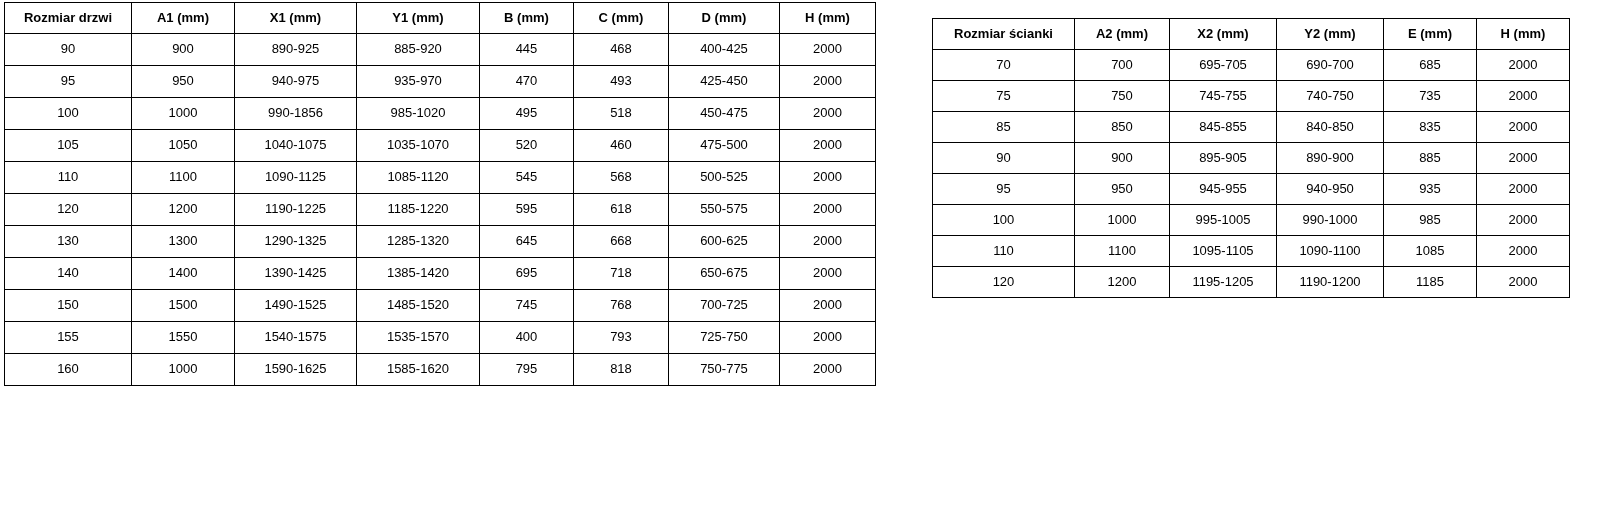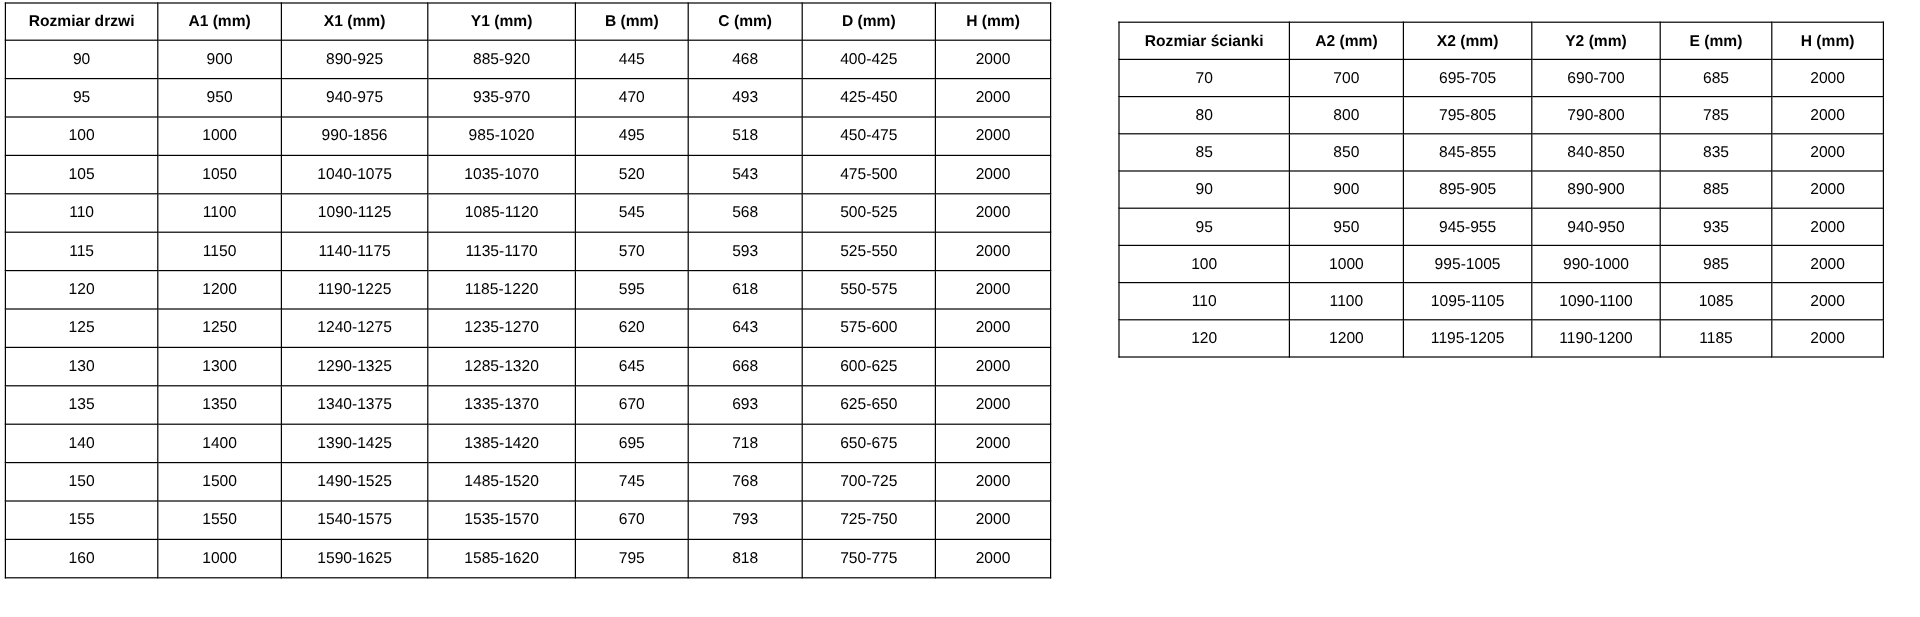--- a/index.html
+++ b/index.html
@@ -131,85 +131,55 @@
           <td>518</td>
           <td>450-475</td>
           <td>2000</td>
         </tr>
         <tr>
           <td>105</td>
           <td>1050</td>
           <td>1040-1075</td>
           <td>1035-1070</td>
           <td>520</td>
-          <td>543</td>
+          <td>460</td>
           <td>475-500</td>
           <td>2000</td>
         </tr>
         <tr>
           <td>110</td>
           <td>1100</td>
           <td>1090-1125</td>
           <td>1085-1120</td>
           <td>545</td>
           <td>568</td>
           <td>500-525</td>
           <td>2000</td>
         </tr>
         <tr>
-          <td>115</td>
-          <td>1150</td>
-          <td>1140-1175</td>
-          <td>1135-1170</td>
-          <td>570</td>
-          <td>593</td>
-          <td>525-550</td>
-          <td>2000</td>
-        </tr>
-        <tr>
           <td>120</td>
           <td>1200</td>
           <td>1190-1225</td>
           <td>1185-1220</td>
           <td>595</td>
           <td>618</td>
           <td>550-575</td>
           <td>2000</td>
         </tr>
         <tr>
-          <td>125</td>
-          <td>1250</td>
-          <td>1240-1275</td>
-          <td>1235-1270</td>
-          <td>620</td>
-          <td>643</td>
-          <td>575-600</td>
-          <td>2000</td>
-        </tr>
-        <tr>
           <td>130</td>
           <td>1300</td>
           <td>1290-1325</td>
           <td>1285-1320</td>
           <td>645</td>
           <td>668</td>
           <td>600-625</td>
           <td>2000</td>
         </tr>
         <tr>
-          <td>135</td>
-          <td>1350</td>
-          <td>1340-1375</td>
-          <td>1335-1370</td>
-          <td>670</td>
-          <td>693</td>
-          <td>625-650</td>
-          <td>2000</td>
-        </tr>
-        <tr>
           <td>140</td>
           <td>1400</td>
           <td>1390-1425</td>
           <td>1385-1420</td>
           <td>695</td>
           <td>718</td>
           <td>650-675</td>
           <td>2000</td>
         </tr>
         <tr>
@@ -220,21 +190,21 @@
           <td>745</td>
           <td>768</td>
           <td>700-725</td>
           <td>2000</td>
         </tr>
         <tr>
           <td>155</td>
           <td>1550</td>
           <td>1540-1575</td>
           <td>1535-1570</td>
-          <td>670</td>
+          <td>400</td>
           <td>793</td>
           <td>725-750</td>
           <td>2000</td>
         </tr>
         <tr>
           <td>160</td>
           <td>1000</td>
           <td>1590-1625</td>
           <td>1585-1620</td>
           <td>795</td>
@@ -269,25 +239,25 @@
       <tbody>
         <tr>
           <td>70</td>
           <td>700</td>
           <td>695-705</td>
           <td>690-700</td>
           <td>685</td>
           <td>2000</td>
         </tr>
         <tr>
-          <td>80</td>
-          <td>800</td>
-          <td>795-805</td>
-          <td>790-800</td>
-          <td>785</td>
+          <td>75</td>
+          <td>750</td>
+          <td>745-755</td>
+          <td>740-750</td>
+          <td>735</td>
           <td>2000</td>
         </tr>
         <tr>
           <td>85</td>
           <td>850</td>
           <td>845-855</td>
           <td>840-850</td>
           <td>835</td>
           <td>2000</td>
         </tr>

